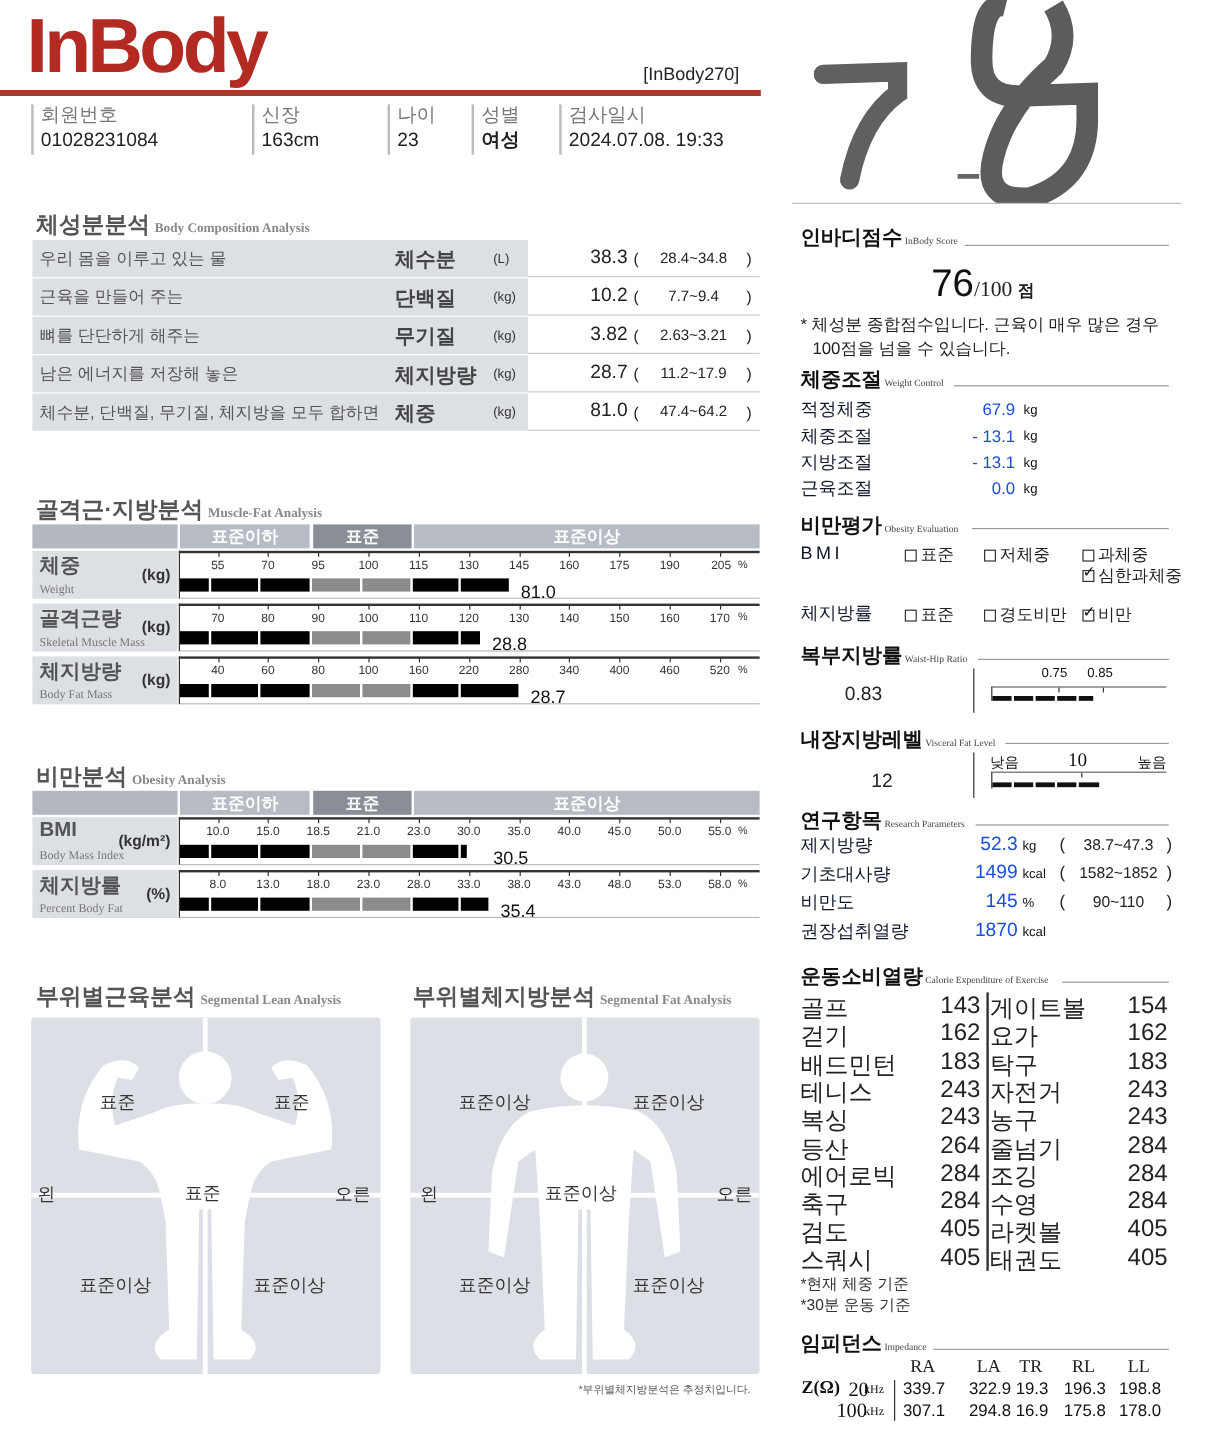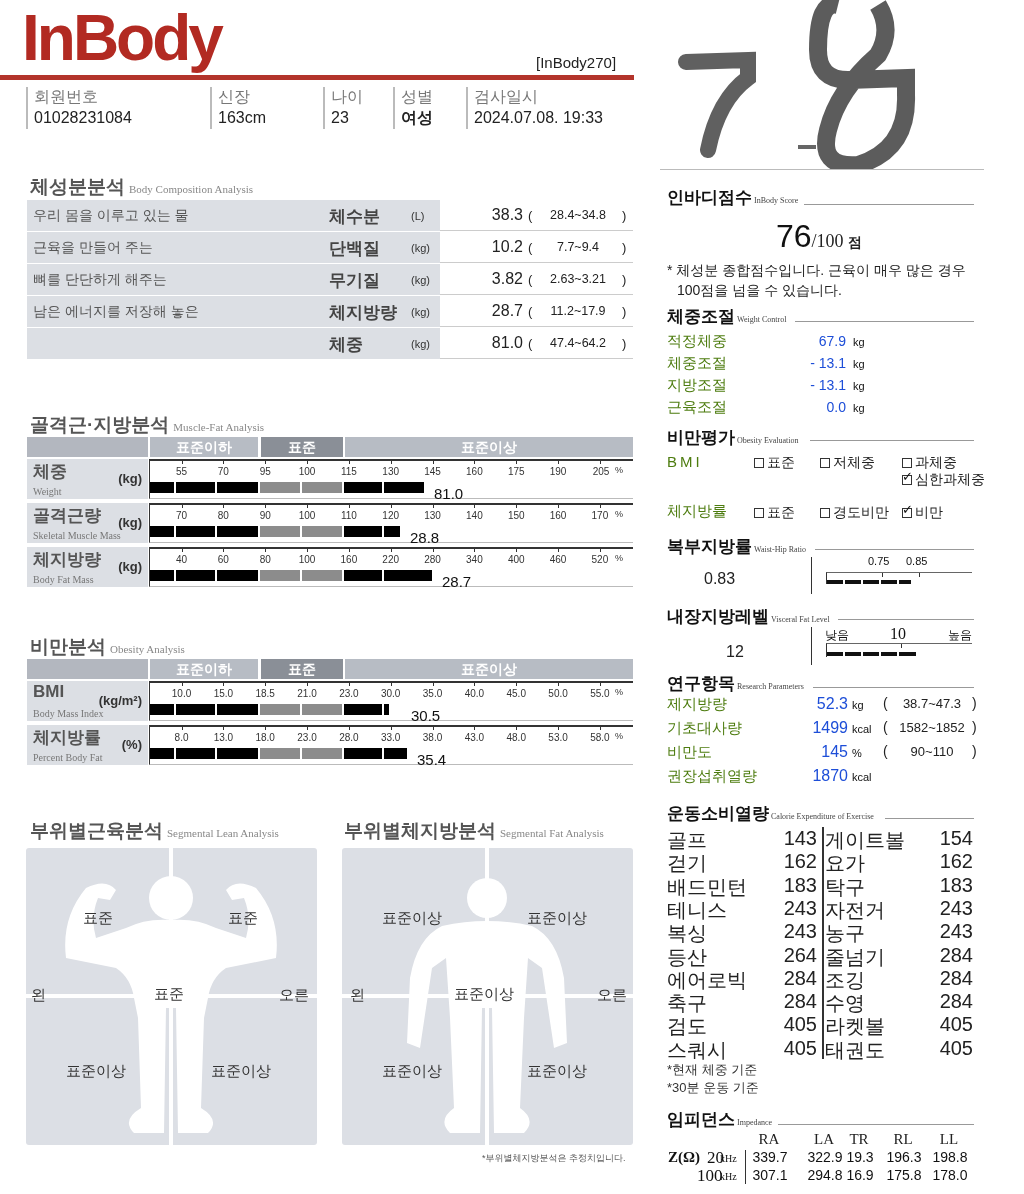--- a/index.html
+++ b/index.html
@@ -11,21 +11,21 @@
   .logo { left: 22px; top: 2px; font-family: "Liberation Sans", sans-serif; font-weight: bold; font-size: 64px; color: #b22a22; letter-spacing: -3px; line-height: 72px; }
   .model { left: 536px; top: 54px; font-size: 15px; color: #222; }
   .redline { left: 0; top: 75px; width: 634px; height: 5px; background: #b3342b; }
   .info-col { top: 87px; border-left: 2px solid #bbb; padding-left: 6px; height: 42px; }
   .info-label { font-size: 16px; color: #777; line-height: 20px; }
   .info-value { font-size: 16px; color: #222; line-height: 22px; }
   .info-value.bold { font-weight: bold; }
 
   
   .sec-title { font-size: 19px; font-weight: bold; color: #555; white-space: nowrap; }
-  .sec-title .en { font-family: "Liberation Serif", serif; font-weight: normal; font-size: 11px; color: #888; margin-left: 4px; }
+  .sec-title .en { font-family: "Liberation Serif", serif; font-weight: bold; font-size: 11px; color: #888; margin-left: 4px; }
 
   
   .bc-table { left: 27px; top: 200px; width: 606px; }
   .bc-row { position: relative; height: 32px; border-bottom: 1px solid #fff; }
   .bc-left { position: absolute; left: 0; top: 0; width: 413px; height: 31px; background: #dcdfe4; }
   .bc-desc { position: absolute; left: 6px; top: 7px; font-size: 14px; color: #555; }
   .bc-name { position: absolute; left: 302px; top: 5px; font-size: 17px; font-weight: bold; color: #444; }
   .bc-unit { position: absolute; left: 384px; top: 10px; font-size: 11px; color: #333; }
   .bc-right { position: absolute; left: 413px; top: 0; width: 193px; height: 31px; background: #fff; border-bottom: 1px solid #ccc; }
   .bc-val { position: absolute; left: 20px; top: 6px; width: 63px; text-align: right; font-size: 16px; color: #222; }
@@ -59,21 +59,21 @@
   .seg-vline { position: absolute; left: 143px; top: 0; width: 4px; height: 100%; background: #fff; }
   .seg-hline { position: absolute; left: 0; top: 146px; width: 100%; height: 4px; background: #fff; }
   .seg-text { position: absolute; font-size: 15px; color: #333; }
   .seg-side { position: absolute; top: 138px; font-size: 15px; color: #333; }
   .seg-note { left: 482px; top: 1152px; font-size: 9px; color: #555; }
 
   
   .r-title { left: 667px; font-size: 17px; font-weight: bold; color: #111; white-space: nowrap; }
   .r-title .en { font-family: "Liberation Serif", serif; font-weight: normal; font-size: 8px; color: #444; margin-left: 2px; }
   .r-rule { height: 1px; background: #999; }
-  .r-label { left: 667px; font-size: 15px; color: #4d7c0f; }
+  .r-label { left: 667px; font-size: 15px; color: #0f172a; }
   .r-num { font-size: 15px; color: #1d4ed8; text-align: right; }
   .r-unit { font-size: 11px; color: #111; }
   .chk { font-size: 14px; color: #222; white-space: nowrap; }
   .chk .box { display: inline-block; width: 10px; height: 10px; border: 1px solid #333; margin-right: 3px; vertical-align: -1px; position: relative; }
   .chk .box.on::after { content: "\2713"; position: absolute; left: -1px; top: -7px; font-size: 13px; font-weight: bold; color: #111; }
 
   .mini-plot { position: absolute; border-top: 1px solid #666; border-left: 1px solid #333; }
   .dash { position: absolute; height: 4px; background: #111; }
 
   .ex-row { position: absolute; left: 667px; width: 310px; height: 23px; font-size: 20px; color: #222; }
@@ -175,20 +175,21 @@
       </div>
     <div class="bc-right">
         <span class="bc-val">28.7</span>
         <span class="bc-open">(</span>
         <span class="bc-range">11.2~17.9</span>
         <span class="bc-close">)</span>
       </div>
   </div>
   <div class="bc-row">
     <div class="bc-left">
+        <span class="bc-desc">체수분, 단백질, 무기질, 체지방을 모두 합하면</span>
         <span class="bc-name">체중</span>
         <span class="bc-unit">(kg)</span>
       </div>
     <div class="bc-right">
         <span class="bc-val">81.0</span>
         <span class="bc-open">(</span>
         <span class="bc-range">47.4~64.2</span>
         <span class="bc-close">)</span>
       </div>
   </div>

